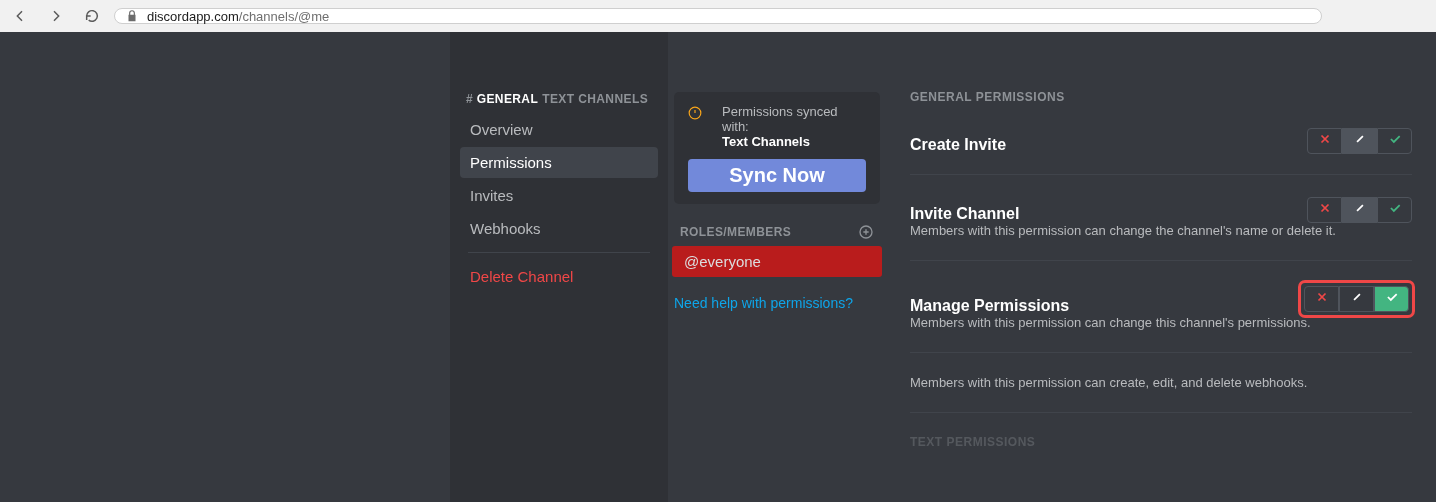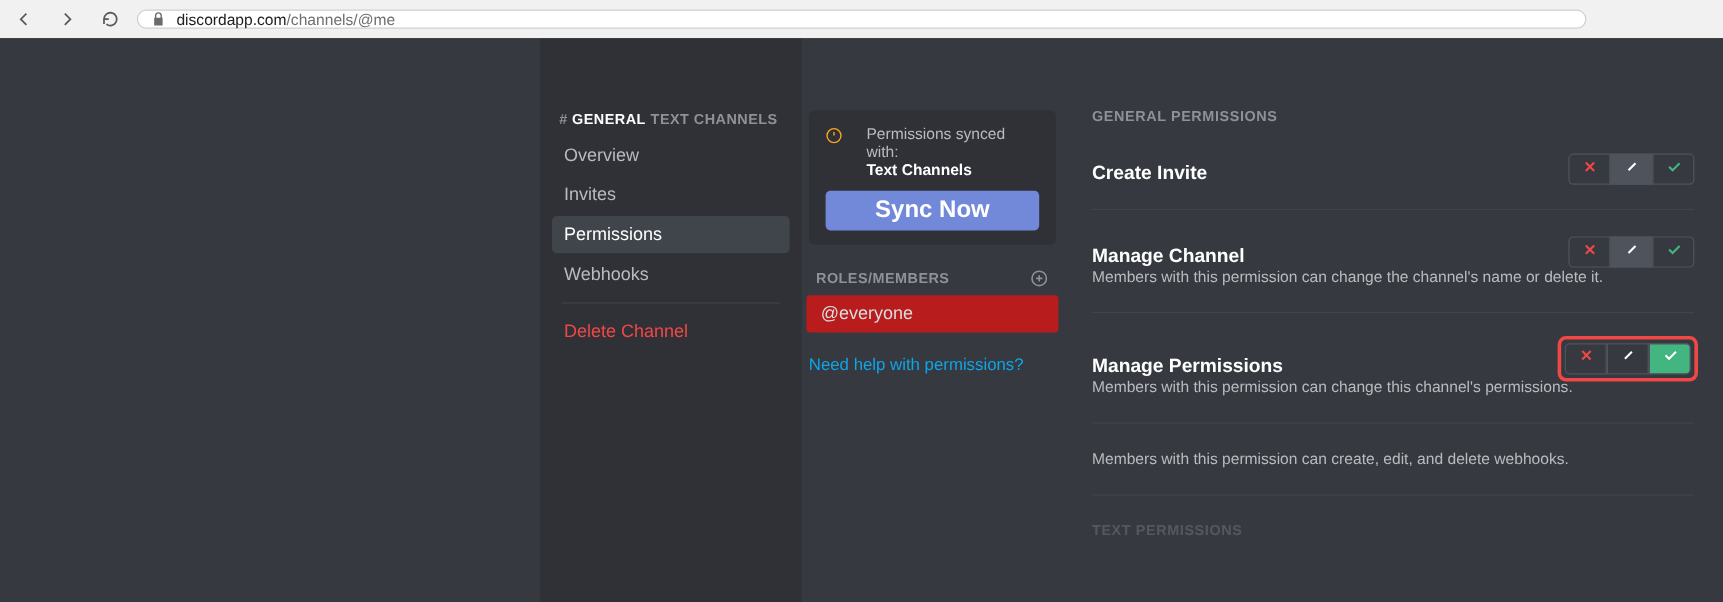--- a/index.html
+++ b/index.html
@@ -84,22 +84,22 @@
   <div class="left-pad"></div>
 
   <div class="settings-wrap">
     <div class="settings-sidebar">
       <div class="sb-header">
         <span class="hash">#</span>
         <span class="chname">GENERAL</span>
         <span class="chtype">TEXT CHANNELS</span>
       </div>
       <div class="sb-item">Overview</div>
+      <div class="sb-item active">Permissions</div>
       <div class="sb-item">Invites</div>
-      <div class="sb-item active">Permissions</div>
       <div class="sb-item">Webhooks</div>
       <div class="sb-sep"></div>
       <div class="sb-delete">Delete Channel</div>
     </div>
 
     <div class="mid-col">
       <div class="sync-card">
         <div class="sync-top">
           <svg class="warn-ic" viewBox="0 0 24 24" fill="none" stroke="currentColor" stroke-width="2">
               <circle cx="12" cy="12" r="10"></circle>
@@ -143,21 +143,21 @@
                 <div class="tg last">
                   <span class="ic-allow"><svg viewBox="0 0 24 24" fill="none" stroke="currentColor" stroke-width="3">
                       <path d="M5 12l5 5L20 7"></path>
                     </svg></span>
                 </div>
               </div>
             </div>
           </div>
           <div class="perm">
             <div class="perm-row">
-              <div class="perm-name">Manage Channel</div>
+              <div class="perm-name">Invite Channel</div>
               <div class="tri-toggle">
                 <div class="tg first">
                   <span class="ic-deny"><svg viewBox="0 0 24 24" fill="none" stroke="currentColor" stroke-width="3">
                       <path d="M6 6l12 12M18 6L6 18"></path>
                     </svg></span>
                 </div>
                 <div class="tg pass">
                   <span class="ic-pass"><svg viewBox="0 0 24 24" fill="none" stroke="currentColor" stroke-width="3">
                       <path d="M7 17L17 7"></path>
                     </svg></span>

